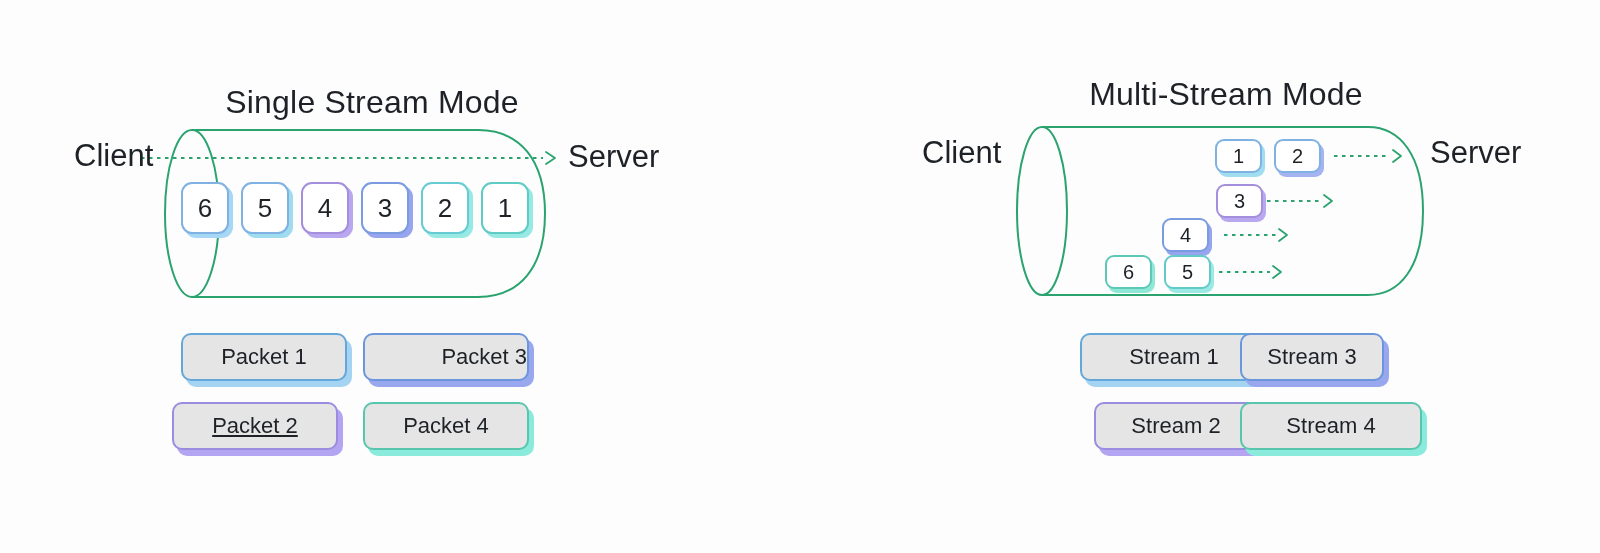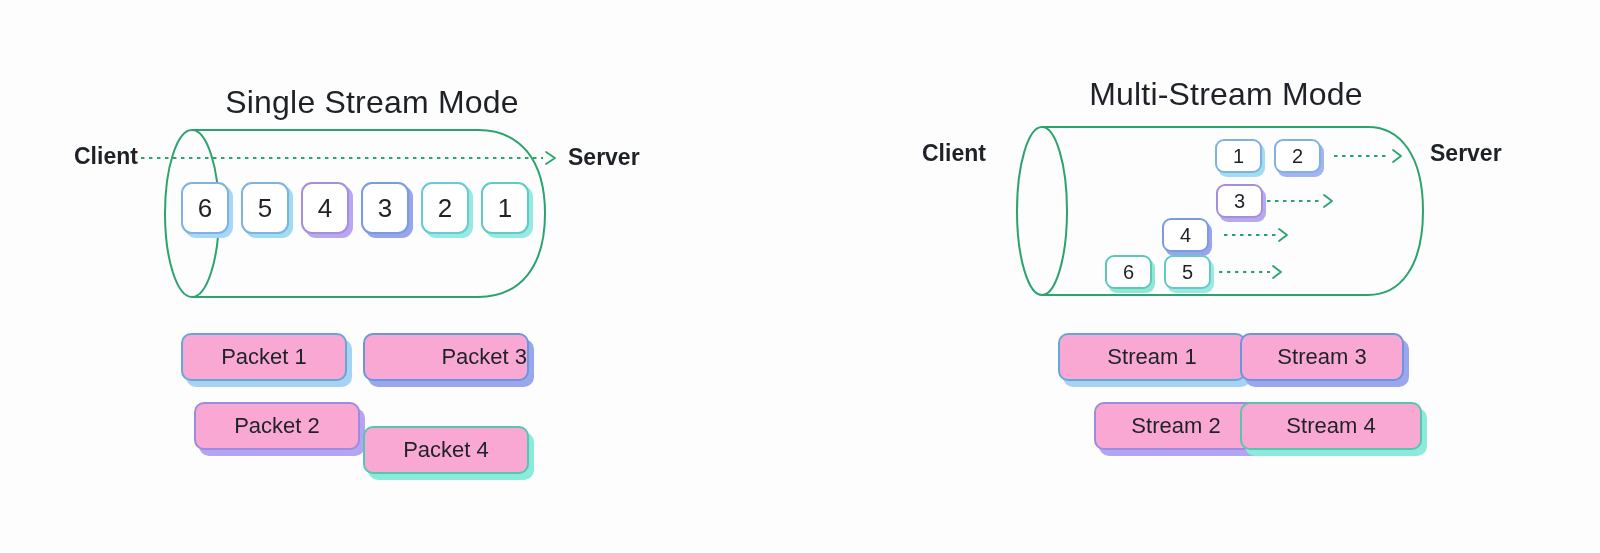--- a/index.html
+++ b/index.html
@@ -5,40 +5,40 @@
   html,body{margin:0;padding:0;background:#fdfdfd;}
   .canvas{
     position:relative;width:1600px;height:553px;background:#fdfdfd;overflow:hidden;
     font-family:"Liberation Sans", sans-serif;color:var(--text,#1e2227);
   }
   .title{
     position:absolute;width:400px;text-align:center;
     font-size:32px;font-weight:500;letter-spacing:.2px;
   }
   .endpoint{
-    position:absolute;font-size:23px;font-weight:700;line-height:28px;white-space:nowrap;
+    position:absolute;font-size:31px;font-weight:400;line-height:28px;white-space:nowrap;
   }
   svg.layer{position:absolute;left:0;top:0;pointer-events:none;}
   .tube{fill:none;stroke:var(--tube,#2ba36f);stroke-width:2;}
   .dash{fill:none;stroke:var(--arrow,#2ba36f);stroke-width:1.8;stroke-dasharray:3.5 4.5;}
   .chev{fill:none;stroke:var(--arrow,#2ba36f);stroke-width:1.8;stroke-linecap:round;stroke-linejoin:round;}
   .nbox{
     position:absolute;box-sizing:border-box;width:48px;height:52px;
     background:#fff;border:2px solid var(--bc,#7fb1e2);border-radius:11px;
     box-shadow:4px 4px 0 var(--sc,#a6d7f4);
     font-size:26px;line-height:48px;text-align:center;z-index:3;
   }
   .nbox.small{
     width:47px;height:34px;border-radius:9px;
     font-size:20px;line-height:30px;
     box-shadow:3px 4px 0 var(--sc,#a6d7f4);
   }
   .chip{
     position:absolute;box-sizing:border-box;width:166px;height:48px;
-    background:#f9a8d4;border:2px solid var(--bc,#64a7d9);border-radius:10px;
+    background:#e5e5e5;border:2px solid var(--bc,#64a7d9);border-radius:10px;
     box-shadow:5px 6px 0 var(--sc,#a4d4f2);
     font-size:22px;line-height:44px;text-align:center;z-index:3;
   }
 </style>
 </head>
 <body>
 
 <div class="canvas">
 
   <svg class="layer" width="1600" height="553" viewBox="0 0 1600 553">
@@ -84,39 +84,39 @@
 
     <div class="nbox" style="left: 181px; top: 182px; --bc: #7fb1e2; --sc: #a6d7f4;">6</div>
     <div class="nbox" style="left: 241px; top: 182px; --bc: #7fb1e2; --sc: #9fdcf0;">5</div>
     <div class="nbox" style="left: 301px; top: 182px; --bc: #a48fdc; --sc: #b9a8f0;">4</div>
     <div class="nbox" style="left: 361px; top: 182px; --bc: #7b9be0; --sc: #96a5ee;">3</div>
     <div class="nbox" style="left: 421px; top: 182px; --bc: #66cbd2; --sc: #97e9e4;">2</div>
     <div class="nbox" style="left: 481px; top: 182px; --bc: #5eccc4; --sc: #97e9e4;">1</div>
 
     <div class="chip" style="left: 181px; top: 333px; --bc: #64a7d9; --sc: #a4d4f2;">Packet 1</div>
     <div class="chip" style="left: 363px; top: 333px; text-align: right; --bc: #6b96dc; --sc: #98a7ee;">Packet 3</div>
-    <div class="chip" style="left: 194px; top: 402px; --bc: #9c8ce0; --sc: #b4a5f2;">Packet 2</div>
-    <div class="chip" style="left: 363px; top: 402px; margin-top: 24px; --bc: #58c6ad; --sc: #8aeadb;">Packet 4</div>
+    <div class="chip" style="left: 172px; top: 402px; text-decoration: underline; --bc: #9c8ce0; --sc: #b4a5f2;">Packet 2</div>
+    <div class="chip" style="left: 363px; top: 402px; --bc: #58c6ad; --sc: #8aeadb;">Packet 4</div>
   </section>
 
   <section>
     <h2 class="title" style="left:1018px;top:68px;margin:8px;">Multi-Stream Mode</h2>
 
     <div class="endpoint" style="left:922px;top:139px;">Client</div>
     <div class="endpoint" style="left:1430px;top:139px;">Server</div>
 
     <div class="nbox small" style="left: 1215px; top: 139px; --bc: #7fb1e2; --sc: #a0ddf0;">1</div>
     <div class="nbox small" style="left: 1274px; top: 139px; --bc: #7fb1e2; --sc: #a3b4f0;">2</div>
 
     <div class="nbox small" style="left: 1216px; top: 184px; --bc: #a48fdc; --sc: #b9a8f0;">3</div>
 
     <div class="nbox small" style="left: 1162px; top: 218px; --bc: #7b9be0; --sc: #96a5ee;">4</div>
 
     <div class="nbox small" style="left: 1105px; top: 255px; --bc: #5cc9b8; --sc: #8fe8d6;">6</div>
     <div class="nbox small" style="left: 1164px; top: 255px; --bc: #62cbc9; --sc: #9ae9e2;">5</div>
 
-    <div class="chip" style="left: 1058px; top: 333px; width: 188px; --bc: #64a7d9; --sc: #a4d4f2;">Stream 1</div>
-    <div class="chip" style="left: 1240px; top: 333px; width: 164px; --bc: #6b96dc; --sc: #98a7ee;">Stream 3</div>
+    <div class="chip" style="left: 1080px; top: 333px; width: 188px; --bc: #64a7d9; --sc: #a4d4f2;">Stream 1</div>
+    <div class="chip" style="left: 1240px; top: 333px; width: 144px; --bc: #6b96dc; --sc: #98a7ee;">Stream 3</div>
     <div class="chip" style="left: 1058px; top: 402px; width: 164px; margin-left: 36px; --bc: #9c8ce0; --sc: #b4a5f2;">Stream 2</div>
     <div class="chip" style="left: 1240px; top: 402px; width: 182px; --bc: #58c6ad; --sc: #8aeadb;">Stream 4</div>
   </section>
 
 </div>
 
 </body></html>

